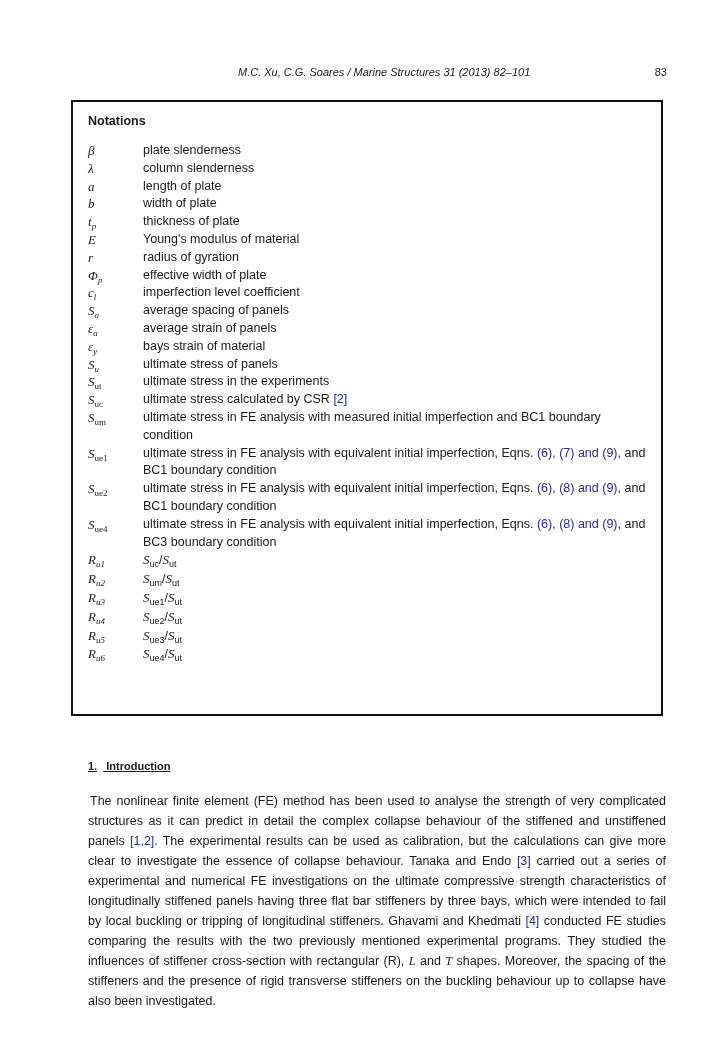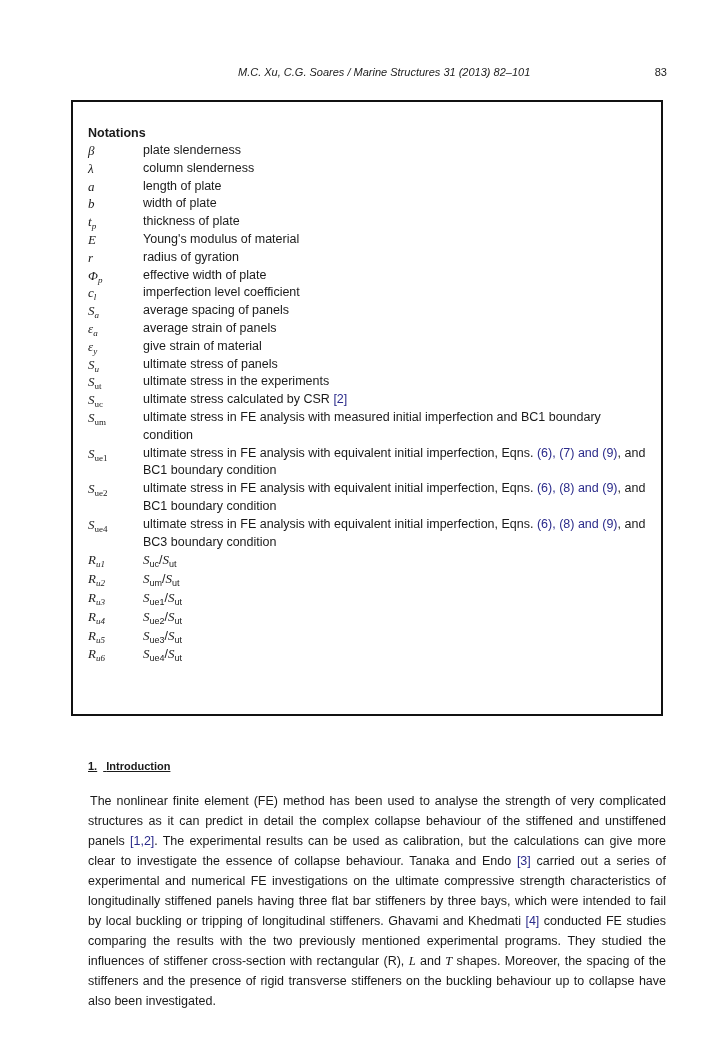--- a/index.html
+++ b/index.html
@@ -2,21 +2,21 @@
 <html><head>
 <meta charset="utf-8">
 <style>
   html, body { margin: 0; padding: 0; background: #ffffff; }
   body { width: 727px; height: 1058px; position: relative; font-family: "Liberation Sans", sans-serif; color: #1a1a1a; overflow: hidden; }
   .serif { font-family: "Liberation Serif", serif; }
   .running-head { position: absolute; top: 66px; left: 70px; width: 597px; font-size: 11px; font-style: italic; color: #222; }
   .running-head .center { position: absolute; left: 168px; }
   .running-head .page { position: absolute; right: 0; font-style: normal; }
   .notation-box { position: absolute; left: 71px; top: 100px; width: 592px; height: 616px; border: 2px solid #111; box-sizing: border-box; }
-  .notation-title { position: absolute; left: 15px; top: 24px; font-weight: bold; font-size: 12.5px; }
+  .notation-title { position: absolute; left: 15px; top: 12px; font-weight: bold; font-size: 12.5px; }
   .notation-list { position: absolute; left: 15px; top: 40px; width: 565px; }
   .nrow { display: flex; font-size: 12.5px; line-height: 17.8px; }
   .nsym { width: 55px; flex: none; font-style: italic; font-family: "Liberation Serif", serif; font-size: 13px; }
   .nsym sub, .ndesc sub { font-size: 9px; font-style: normal; vertical-align: -3px; line-height: 0; }
   .nsym sub.it { font-style: italic; }
   .ndesc { flex: 1; }
   .ndesc i { font-family: "Liberation Serif", serif; font-size: 13px; }
   .link { color: #2a2a8a; }
   .section-head { position: absolute; left: 88px; top: 760px; font-weight: bold; font-size: 11px; text-decoration: underline; }
   .section-head .num { margin-right: 6px; }
@@ -73,21 +73,21 @@
       <div class="nrow">
         <div class="nsym"><span>S</span><sub class="it">a</sub></div>
         <div class="ndesc"><span>average spacing of panels</span></div>
       </div>
       <div class="nrow">
         <div class="nsym"><span>ε</span><sub class="it">a</sub></div>
         <div class="ndesc"><span>average strain of panels</span></div>
       </div>
       <div class="nrow">
         <div class="nsym"><span>ε</span><sub class="it">y</sub></div>
-        <div class="ndesc"><span>give strain of material</span></div>
+        <div class="ndesc"><span>bays strain of material</span></div>
       </div>
       <div class="nrow">
         <div class="nsym"><span>S</span><sub class="it">u</sub></div>
         <div class="ndesc"><span>ultimate stress of panels</span></div>
       </div>
       <div class="nrow">
         <div class="nsym"><span>S</span><sub>ut</sub></div>
         <div class="ndesc"><span>ultimate stress in the experiments</span></div>
       </div>
       <div class="nrow">

